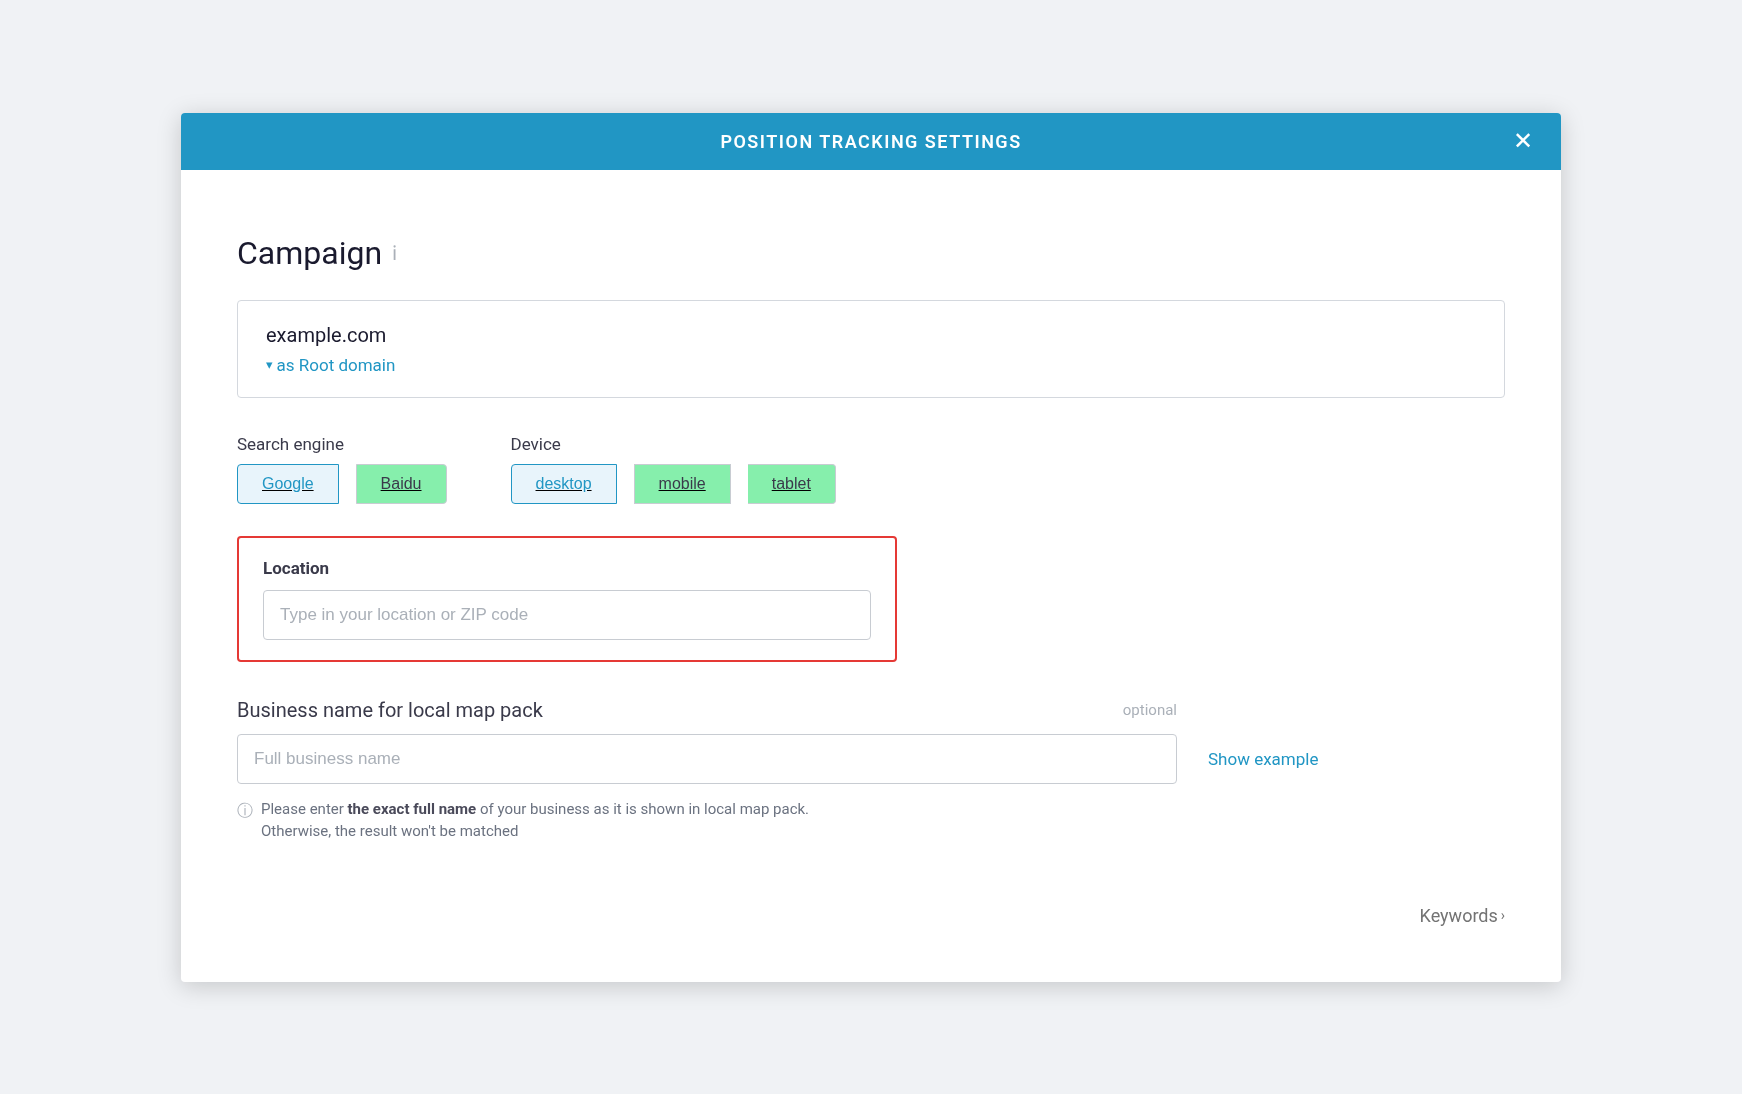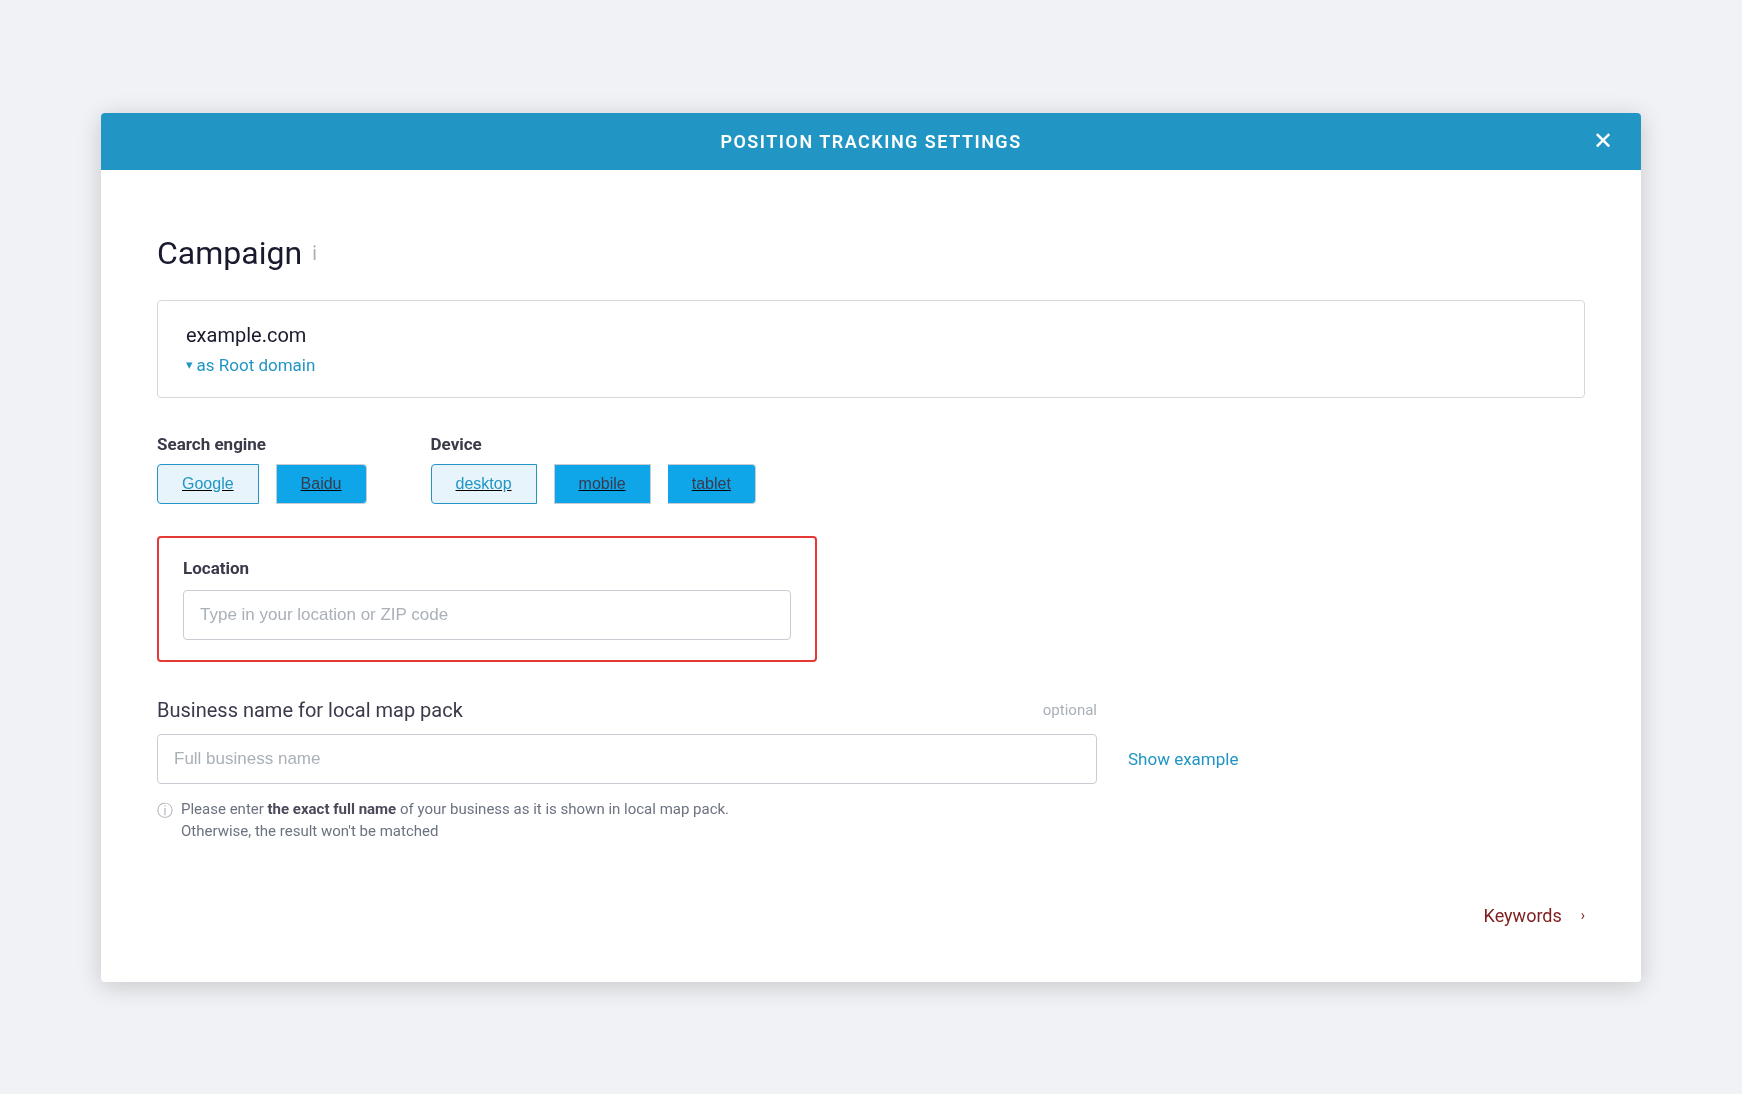--- a/index.html
+++ b/index.html
@@ -11,21 +11,21 @@
     body {
       font-family: -apple-system, BlinkMacSystemFont, 'Segoe UI', Roboto, Arial, sans-serif;
       background: #f0f2f5;
       display: flex;
       justify-content: center;
       align-items: center;
       min-height: 100vh;
     }
 
     .modal-wrapper {
-      width: 1540px;
+      width: 1380px;
       background: #fff;
       border-radius: 4px;
       overflow: hidden;
       box-shadow: 0 4px 24px rgba(0,0,0,0.18);
     }
 
     .modal-header {
       background: #2196c4;
       color: #fff;
       display: flex;
@@ -111,33 +111,33 @@
 
     .option-group {
       display: flex;
       flex-direction: column;
       gap: 10px;
     }
 
     .option-label {
       font-size: 17px;
       color: #3a3a4a;
-      font-weight: 700;
+      font-weight: 400;
       margin-bottom: 0;
     }
 
     .button-group {
       display: flex;
       gap: 17px;
       text-decoration: underline;
     }
 
     .toggle-btn {
       border: 1px solid #c8ccd2;
-      background: #0ea5e9;
+      background: #86efac;
       color: #3a3a4a;
       font-size: 16px;
       padding: 10px 24px;
       cursor: pointer;
       outline: none;
     }
 
     .toggle-btn:first-child {
       border-radius: 4px 0 0 4px;
     }
@@ -267,26 +267,26 @@
       color: #4a4a5a;
     }
 
     .footer-row {
       display: flex;
       justify-content: flex-end;
       margin-top: 40px;
     }
 
     .keywords-link {
-      color: #7f1d1d;
+      color: #737373;
       font-size: 18px;
       text-decoration: none;
       display: flex;
       align-items: center;
-      gap: 19px;
+      gap: 3px;
       cursor: pointer;
       margin-top: 22px;
     }
 
     .chevron-right {
       font-size: 14px;
     }
   </style>
 </head>
 <body>

